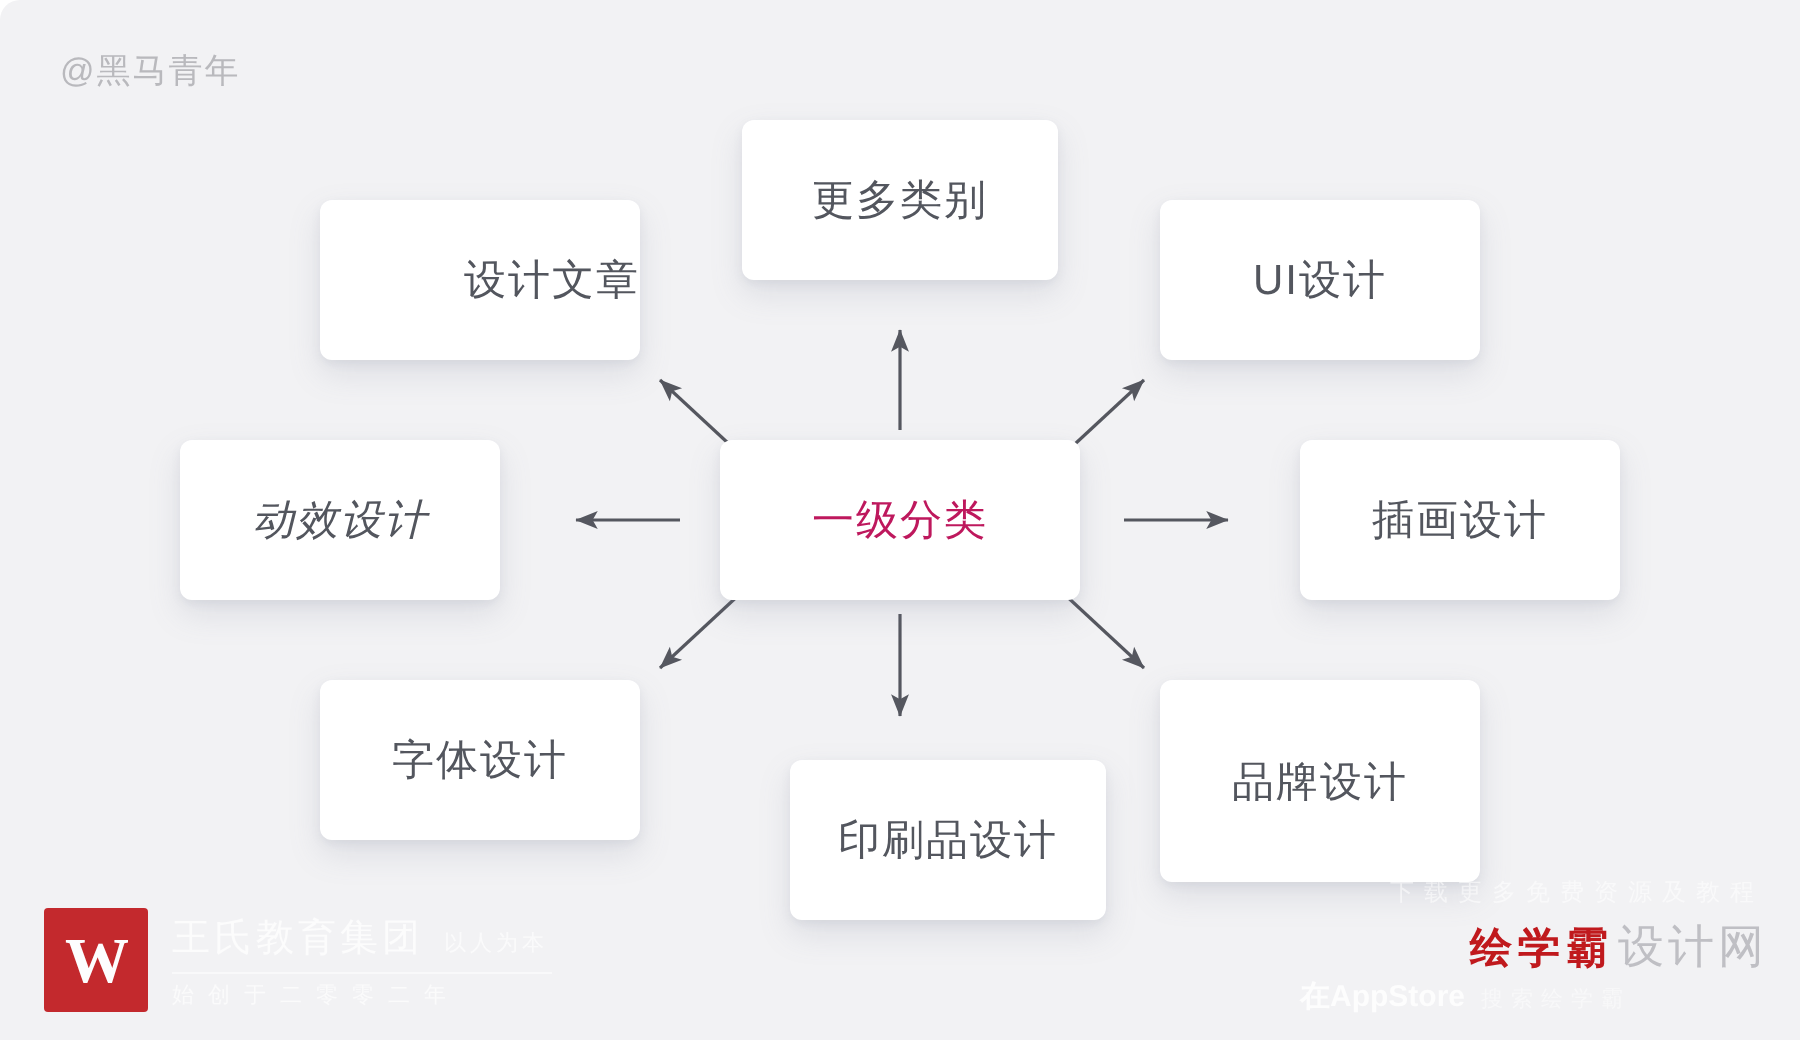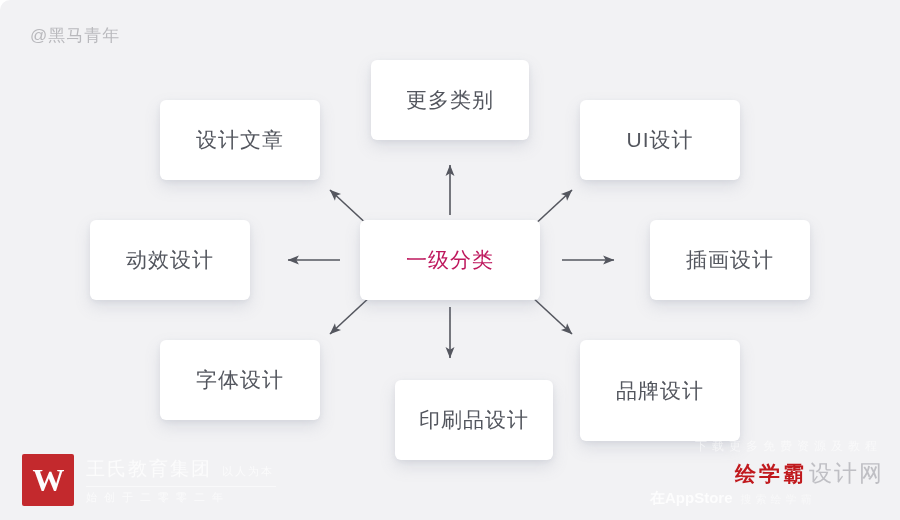--- a/index.html
+++ b/index.html
@@ -47,23 +47,23 @@
     justify-content: center;
     color: #53565e;
     font-size: 21px;
     letter-spacing: 1px;
     white-space: nowrap;
   }
   .node.center { color: #be185d; }
 
   
   .n-top        { left: 371px; top: 60px;  width: 158px; height: 80px; }
-  .n-topleft    { left: 160px; top: 100px; width: 160px; height: 80px; }
+  .n-topleft    { left: 160px; top: 100px; width: 160px; height: 80px; justify-content: flex-end; }
   .n-topright   { left: 580px; top: 100px; width: 160px; height: 80px; align-items: center; }
-  .n-left       { left: 90px;  top: 220px; width: 160px; height: 80px; }
+  .n-left       { left: 90px;  top: 220px; width: 160px; height: 80px; font-style: italic; }
   .n-center     { left: 360px; top: 220px; width: 180px; height: 80px; }
   .n-right      { left: 650px; top: 220px; width: 160px; height: 80px; justify-content: center; }
   .n-botleft    { left: 160px; top: 340px; width: 160px; height: 80px; }
   .n-bottom     { left: 371px; top: 380px; width: 158px; height: 80px; margin-left: 24px; }
   .n-botright   { left: 580px; top: 340px; width: 160px; height: 101px; }
 
   
   .arrow-layer {
     position: absolute;
     left: 0; top: 0;

